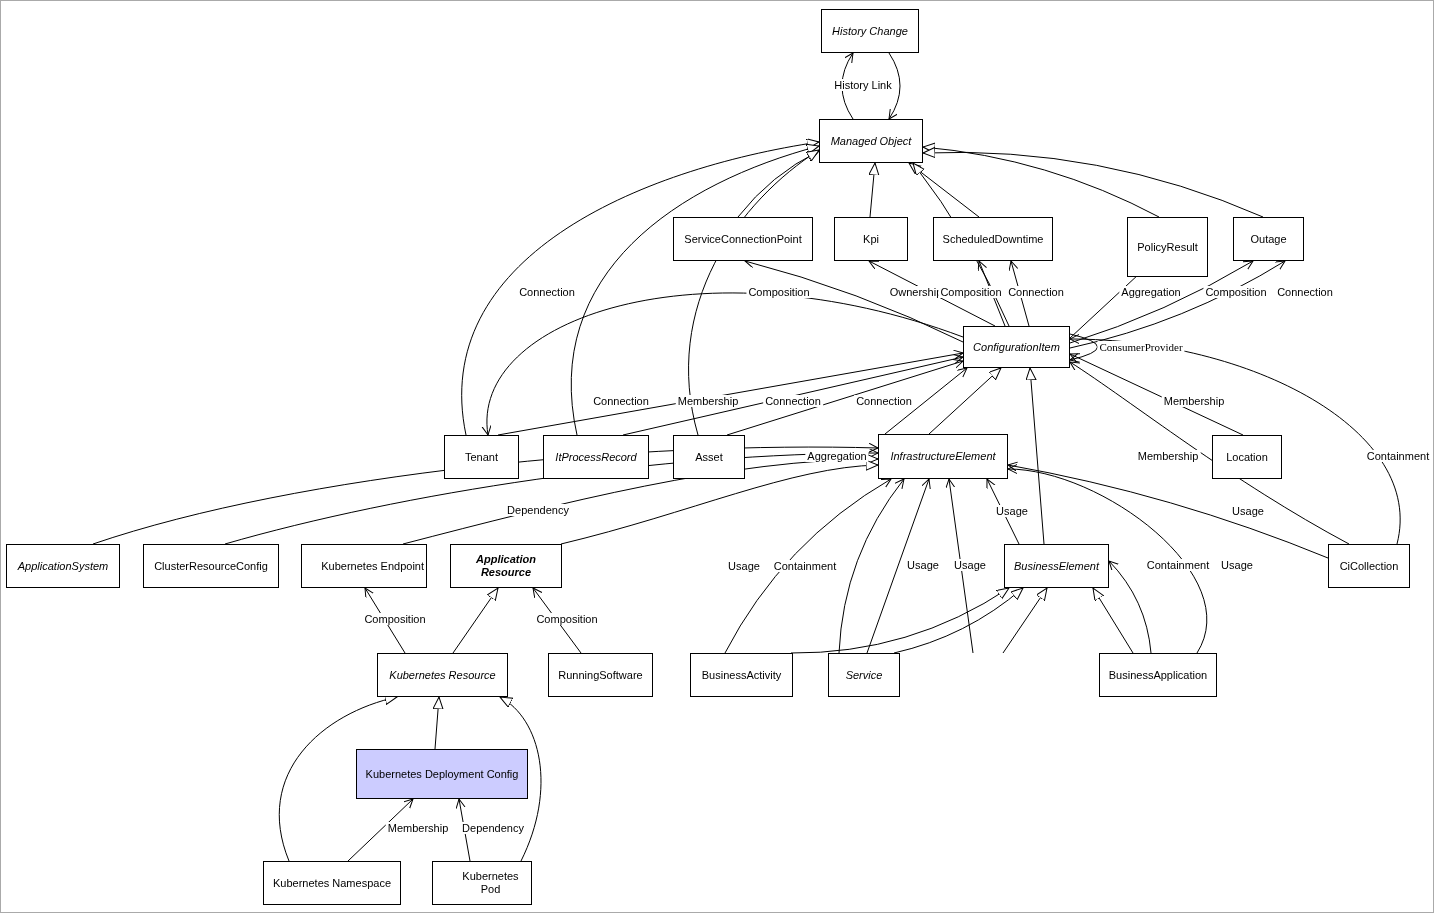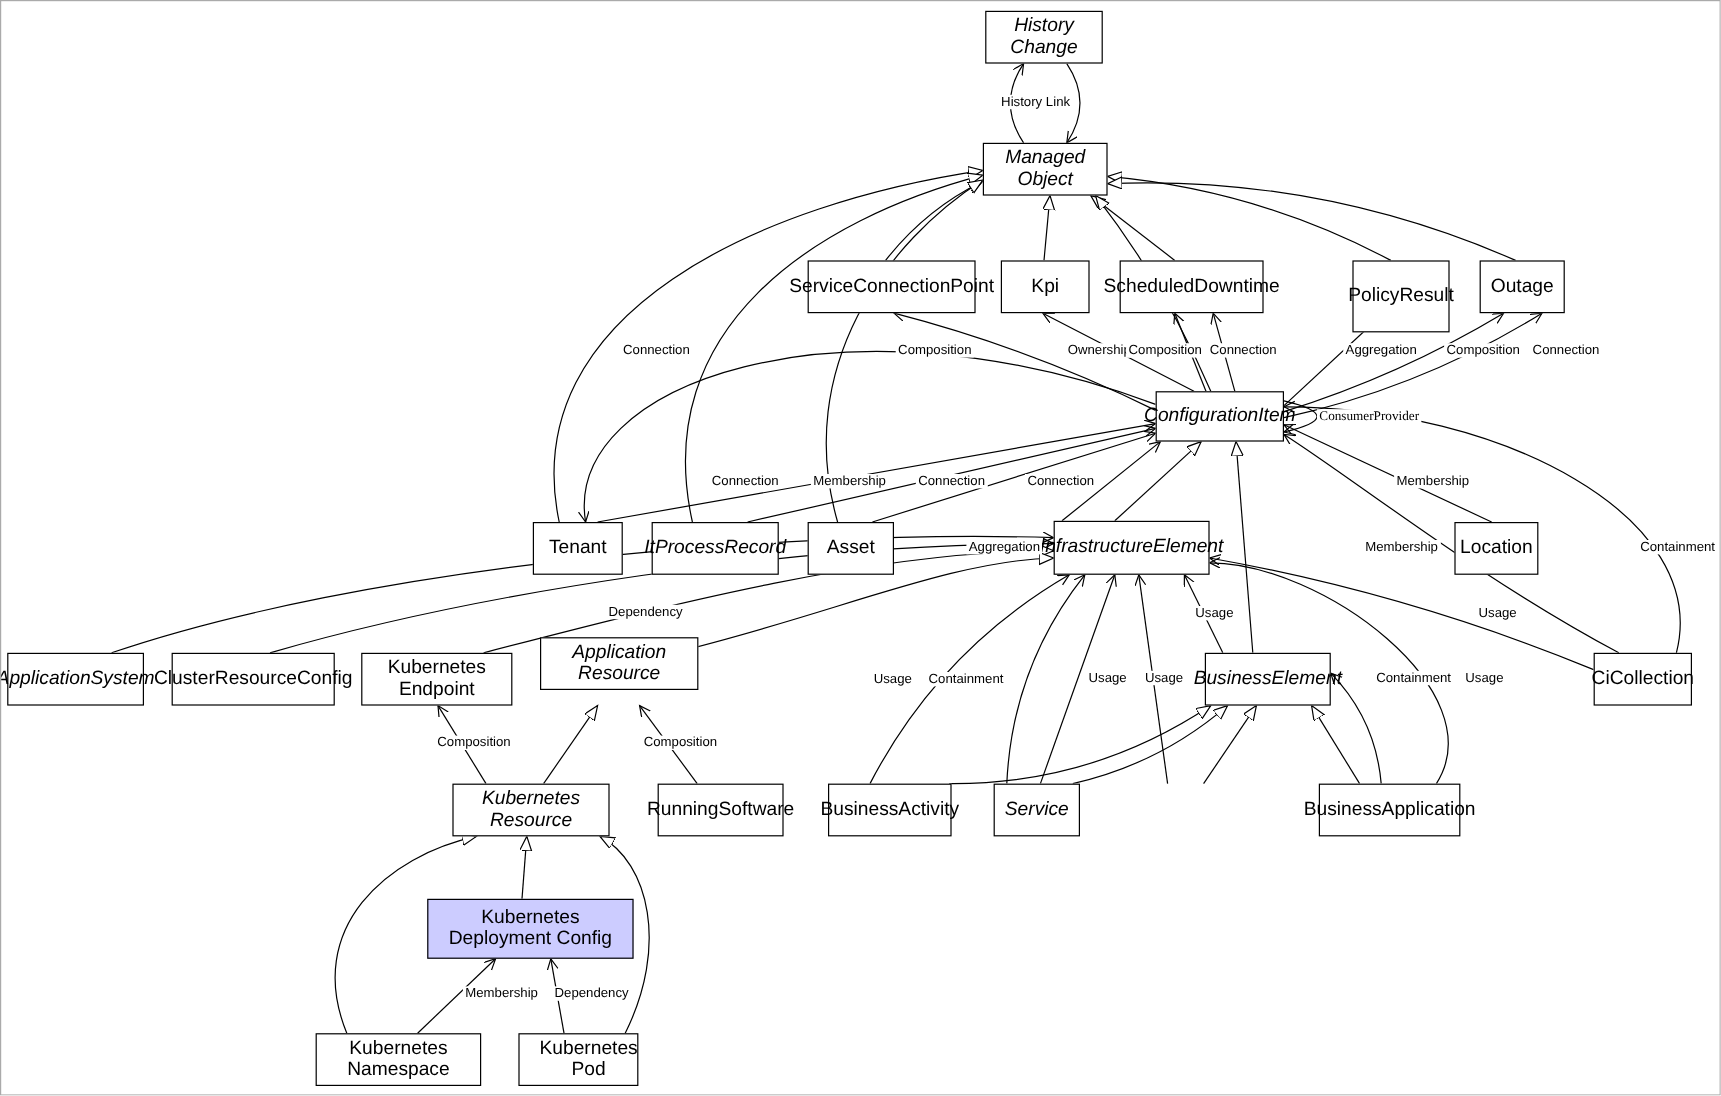--- a/index.html
+++ b/index.html
@@ -13,21 +13,21 @@
   }
   #edge-layer { position:absolute; left:0; top:0; }
   .edge { fill:none; stroke:#000; stroke-width:1; }
   .node {
     position:absolute;
     display:flex; align-items:center; justify-content:center;
     text-align:center;
     border:1px solid #000;
     background:#fff;
     color:#000;
-    font-size:16px;
+    font-size:11px;
     line-height:1.15;
     padding:2px;
     cursor:default;
   }
   .node.abstract { font-style:italic; }
   .node.highlight { background:#ccccff; }
   .edge-label {
     position:absolute;
     transform:translate(-50%,-50%);
     background:#fff;
@@ -145,21 +145,21 @@
     </div>
     <div class="node abstract" style="left: 5px; top: 543px; width: 114px; height: 44px;">
       <span>ApplicationSystem</span>
     </div>
     <div class="node" style="left: 142px; top: 543px; width: 136px; height: 44px;">
       <span>ClusterResourceConfig</span>
     </div>
     <div class="node" style="left: 300px; top: 543px; width: 126px; height: 44px; justify-content: flex-end;">
       <span>Kubernetes Endpoint</span>
     </div>
-    <div class="node abstract" style="left: 449px; top: 530px; width: 132px; height: 44px;">
+    <div class="node abstract" style="left: 449px; top: 543px; width: 112px; height: 44px; font-weight: bold;">
       <span>Application Resource</span>
     </div>
     <div class="node abstract" style="left: 1003px; top: 543px; width: 105px; height: 44px;">
       <span>BusinessElement</span>
     </div>
     <div class="node" style="left: 1327px; top: 543px; width: 82px; height: 44px;">
       <span>CiCollection</span>
     </div>
     <div class="node abstract" style="left: 376px; top: 652px; width: 131px; height: 44px;">
       <span>Kubernetes Resource</span>

